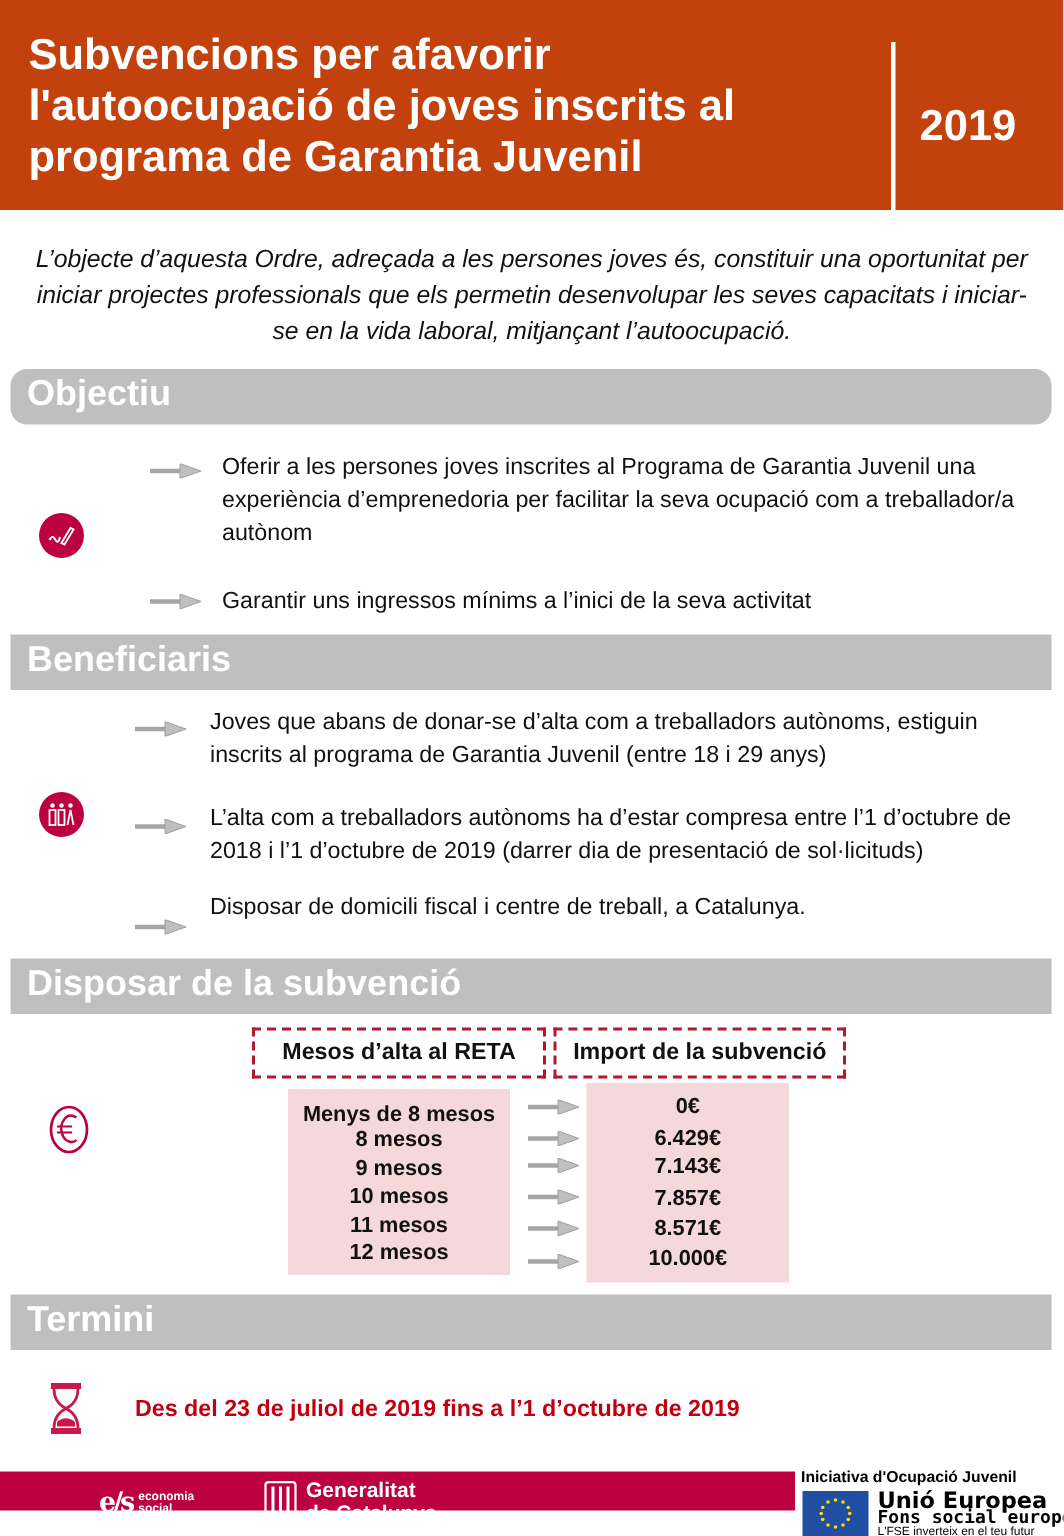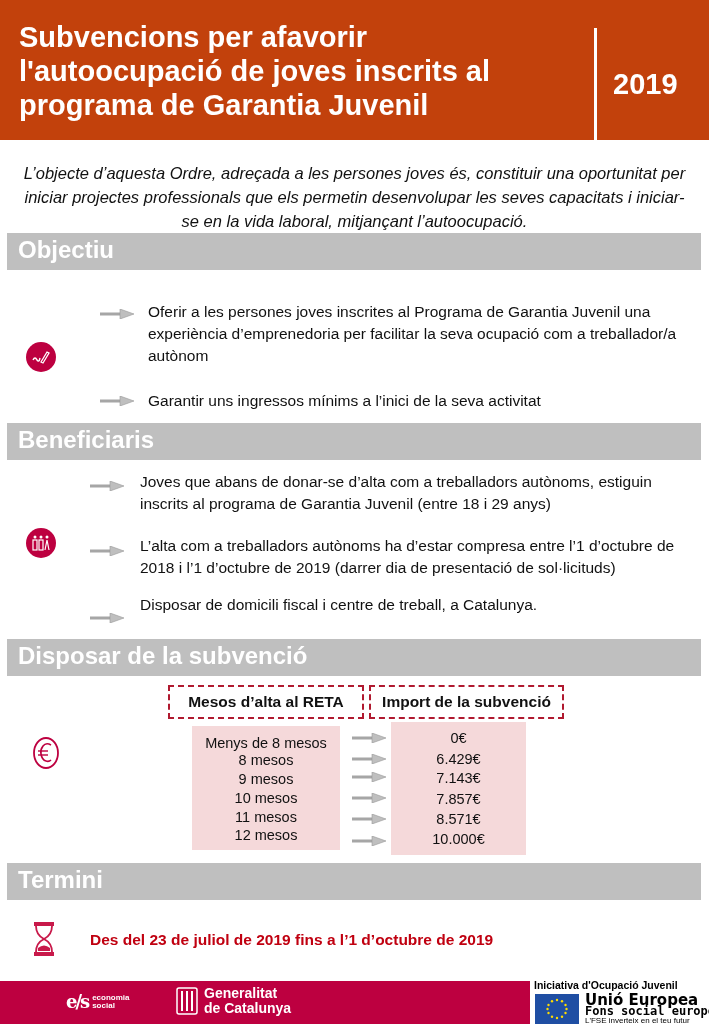--- a/index.html
+++ b/index.html
@@ -18,26 +18,26 @@
 
   .icon-circle { position: absolute; width: 30px; height: 30px; border-radius: 50%; background: #bd0040; display: flex; align-items: center; justify-content: center; }
   .icon-circle svg { display: block; }
 
   .arrow { position: absolute; width: 34px; height: 10px; }
 
   .bullet { position: absolute; font-size: 15.5px; line-height: 22px; color: #111; }
 
   .dash-box { position: absolute; height: 34px; border: 2.5px dashed #b0192f; display: flex; align-items: center; justify-content: center; font-weight: bold; font-size: 15.5px; color: #111; }
 
-  .pink-box { position: absolute; background: #f5d9da; }
+  .pink-box { position: absolute; background: #f5d9da; font-weight: bold; }
   .table-cell { position: absolute; width: 100%; text-align: center; font-size: 14.5px; line-height: 19px; color: #111; }
 
   .deadline { position: absolute; left: 90px; top: 931px; font-weight: bold; font-size: 15.5px; color: #c00010; }
 
-  .footer { position: absolute; left: 0; top: 981px; width: 530px; height: 43px; background: #bd0040; }
+  .footer { position: absolute; left: 0; top: 981px; width: 530px; height: 26px; background: #bd0040; }
   .footer-es { position: absolute; left: 66px; top: 10px; color: #fff; display: flex; align-items: center; gap: 4px; }
   .es-logo { font-family: "DejaVu Serif", serif; font-size: 18px; font-weight: bold; letter-spacing: -2px; }
   .es-text { font-size: 8px; line-height: 8px; font-weight: bold; }
   .footer-gencat { position: absolute; left: 176px; top: 5px; color: #fff; display: flex; align-items: center; gap: 6px; }
   .gencat-text { font-size: 14px; line-height: 15px; font-weight: bold; }
   .eu-block { position: absolute; left: 530px; top: 978px; width: 179px; height: 46px; background: #fff; }
   .eu-line1 { position: absolute; left: 4px; top: 1px; font-size: 10.5px; font-weight: bold; white-space: nowrap; color: #000; }
   .eu-flag { position: absolute; left: 5px; top: 16px; width: 44px; height: 30px; background: #1f4ea3; }
   .eu-line2 { position: absolute; left: 55px; top: 13px; font-size: 15px; font-weight: bold; color: #000; white-space: nowrap; font-family: "DejaVu Sans", sans-serif; }
   .eu-line3 { position: absolute; left: 55px; top: 26px; font-size: 12px; font-weight: bold; color: #000; white-space: nowrap; font-family: "DejaVu Sans Mono", monospace; }
@@ -47,21 +47,21 @@
 <body>
 
 <div class="header">
   <div class="header-title">Subvencions per afavorir l'autoocupació de joves inscrits al programa de Garantia Juvenil</div>
   <div class="header-divider"></div>
   <div class="header-year">2019</div>
 </div>
 
 <div class="intro">L’objecte d’aquesta Ordre, adreçada a les persones joves és, constituir una oportunitat per iniciar projectes professionals que els permetin desenvolupar les seves capacitats i iniciar-se en la vida laboral, mitjançant l’autoocupació.</div>
 
-<div class="section-bar" style="top:233px;">
+<div class="section-bar" style="top:246px;border-radius:11px;">
   <span>Objectiu</span>
 </div>
 
 <div class="icon-circle" style="left:26px; top:342px;">
   <svg width="18" height="14" viewBox="0 0 18 14">
       <path d="M1 10 Q3 6 5 10 Q7 13 8 8" stroke="#fff" stroke-width="1.4" fill="none"></path>
       <path d="M9 12 L15 2 L17 3 L11 13 Z" stroke="#fff" stroke-width="1.3" fill="none"></path>
     </svg>
 </div>
 

